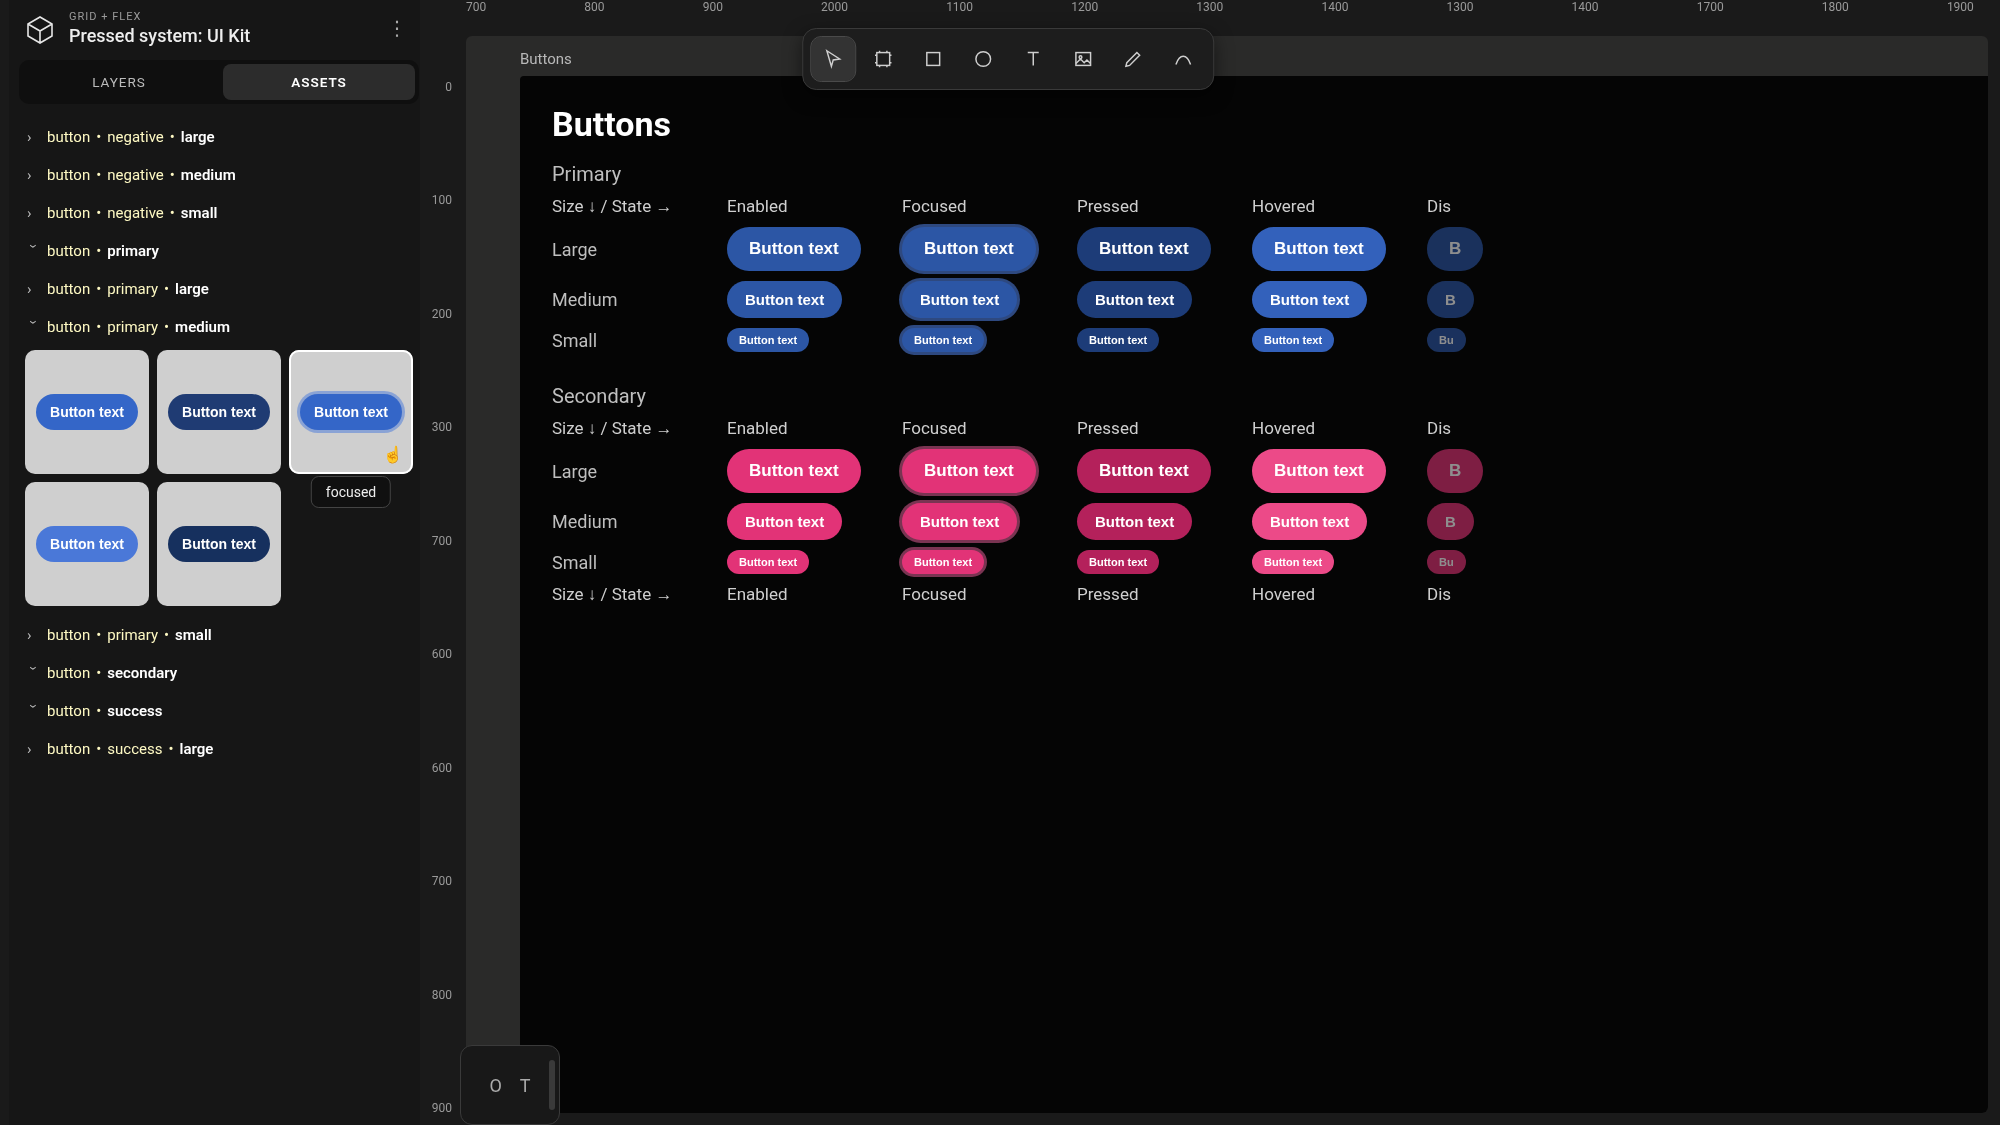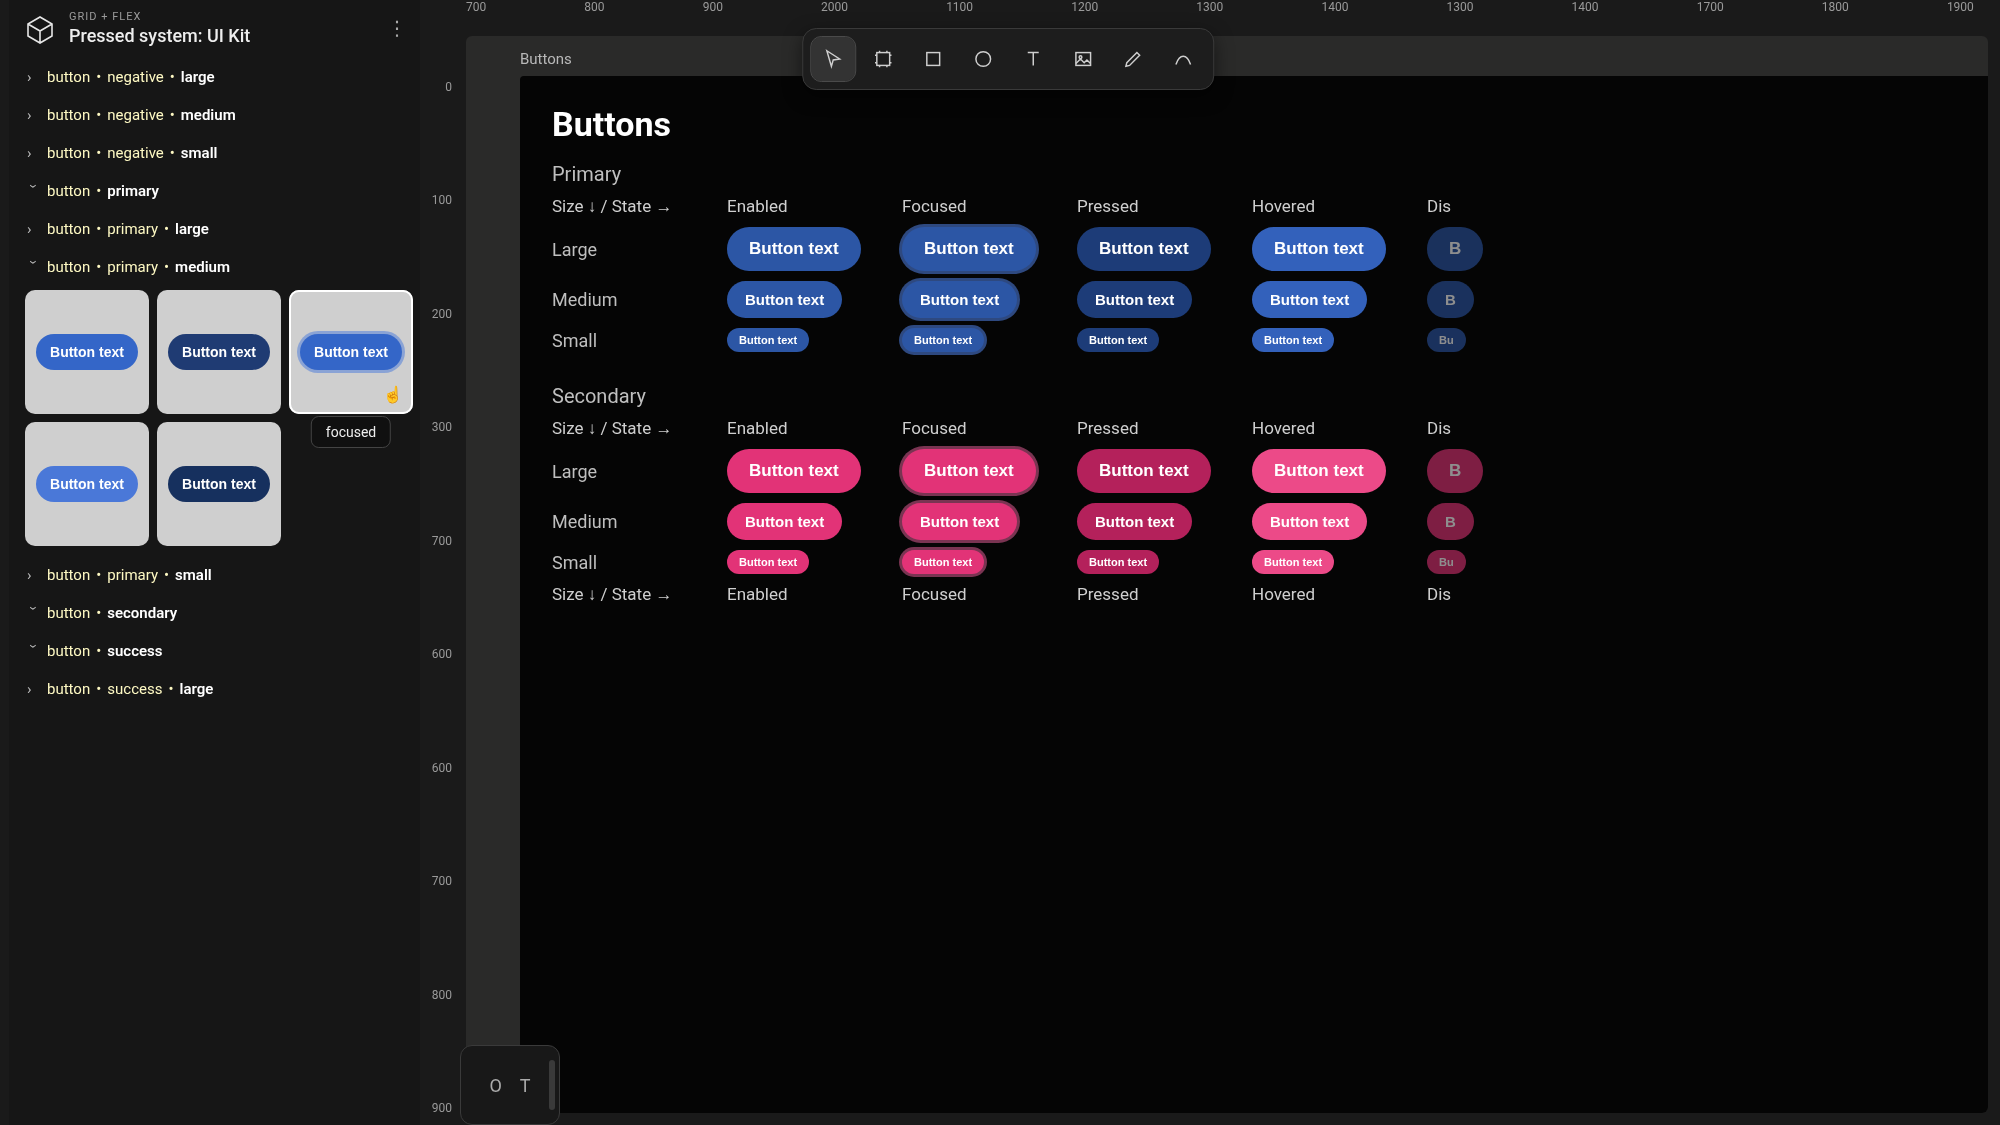--- a/index.html
+++ b/index.html
@@ -83,20 +83,24 @@
           <path d="M4 12 L16 5 L28 12 L28 24 L16 31 L4 24 Z M4 12 L16 19 L28 12 M16 19 L16 31" fill="none" stroke="#e6e6e6" stroke-width="1.6"></path>
         </svg>
     </div>
     <div class="project-text">
       <div class="eyebrow">GRID + FLEX</div>
       <div class="title">Pressed system: UI Kit</div>
     </div>
     <div class="header-menu">⋮</div>
   </div>
 
+  <div class="tabs">
+    <div class="tab">LAYERS</div>
+    <div class="tab active">ASSETS</div>
+  </div>
 
   <div class="tree">
     <div class="tree-row">
       <span class="tree-caret">›</span>
       <span class="tree-dim">button</span>
         <span class="tree-dim">•</span>
       <span class="tree-dim">negative</span>
         <span class="tree-dim">•</span>
       <span class="tree-bold">large</span>
     </div>

